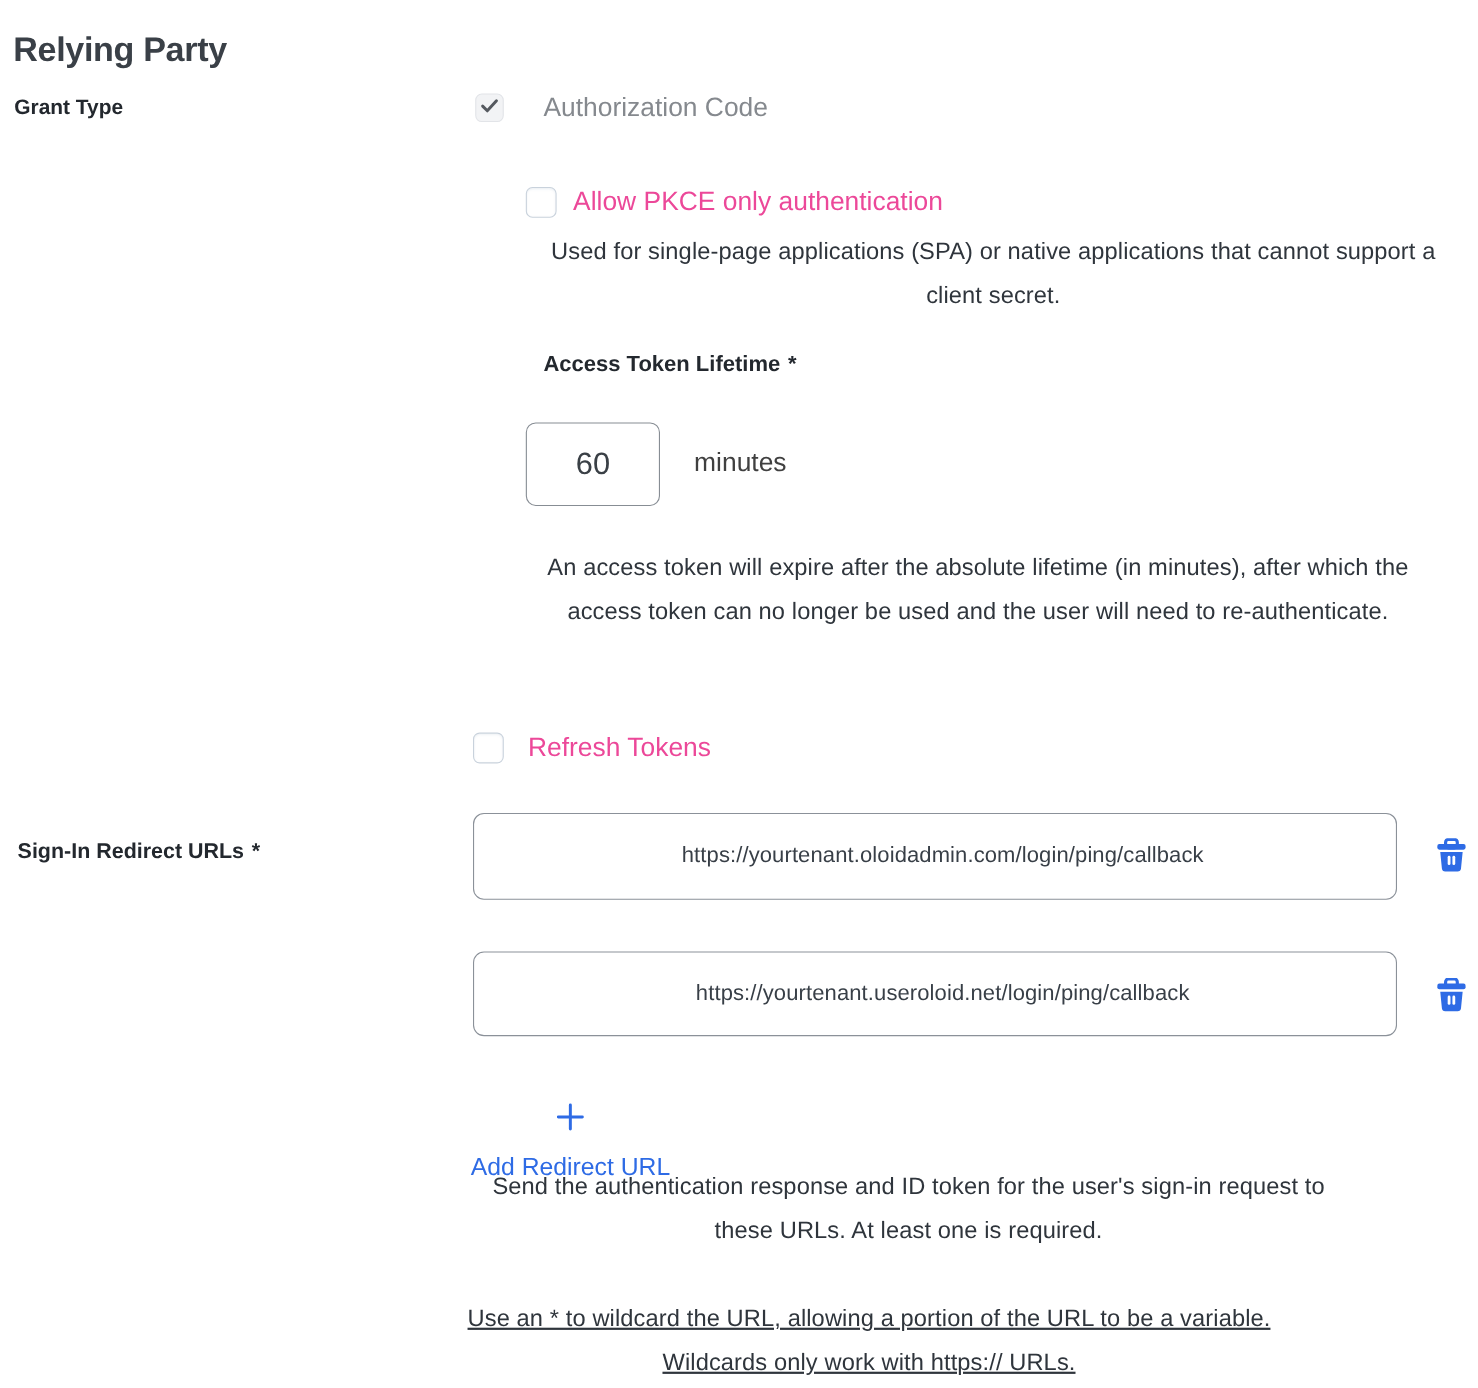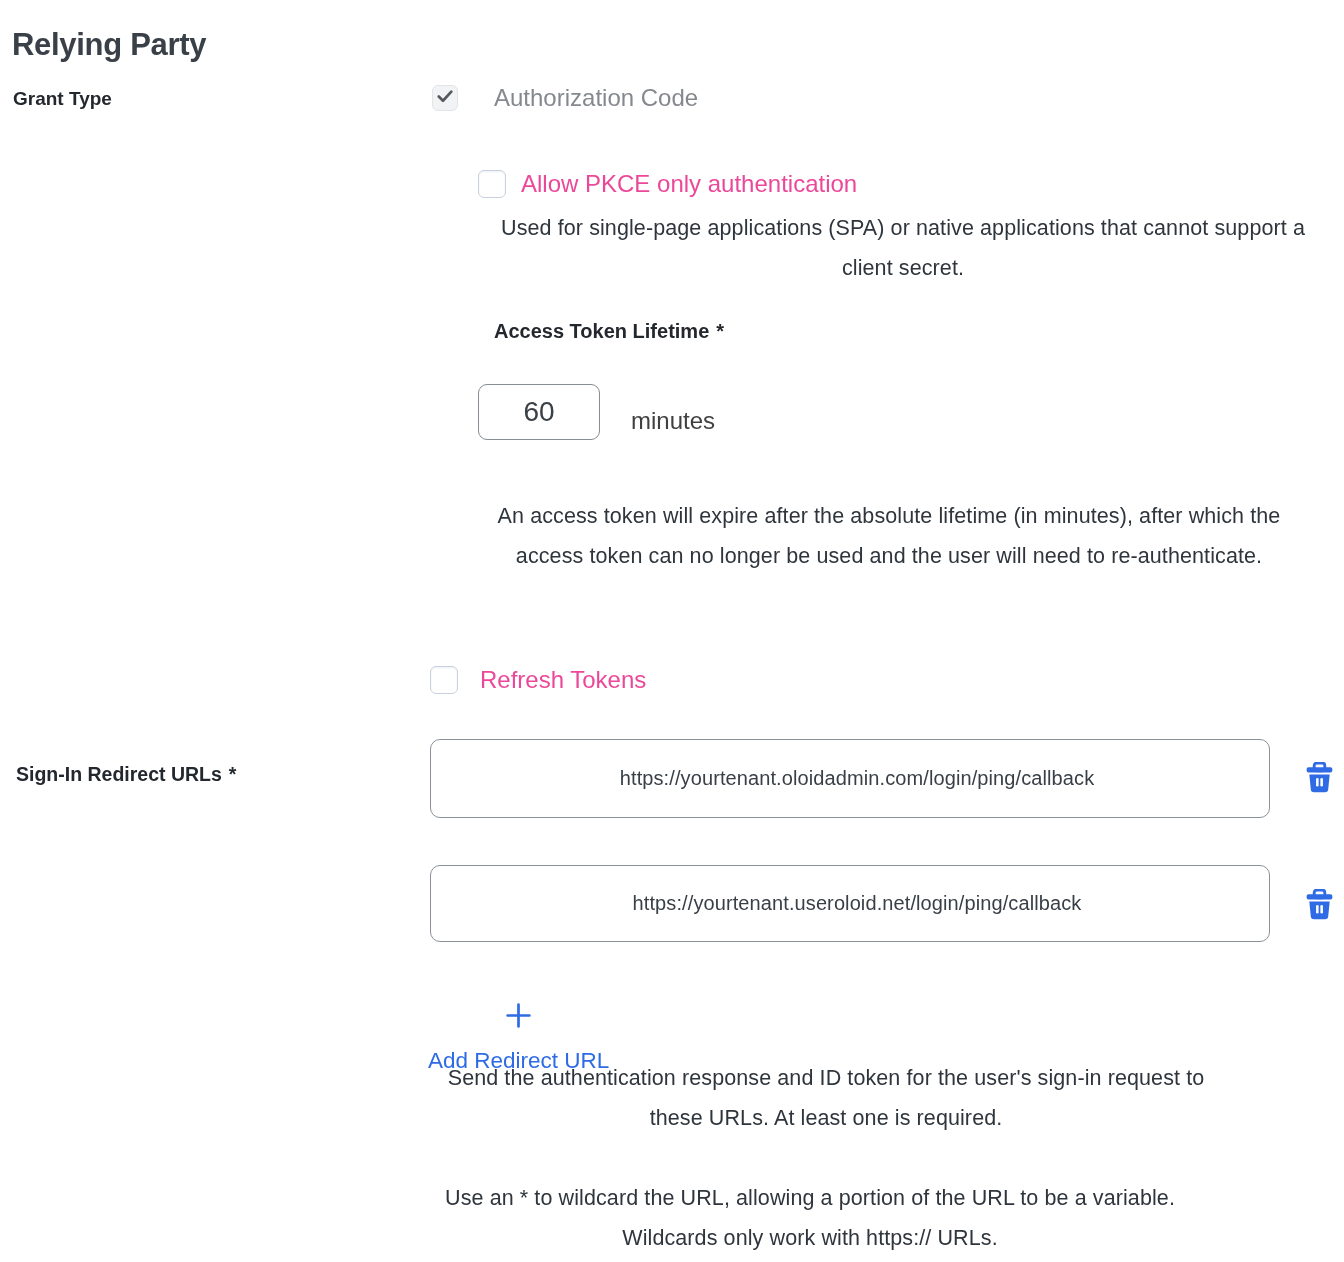--- a/index.html
+++ b/index.html
@@ -33,25 +33,25 @@
   .auth-row{left:432px;top:84px;gap:36px;}
   .pkce-row{left:478px;top:170px;gap:15px;}
   .refresh-row{left:430px;top:666px;gap:22px;}
 
   .para{
     font-size:21.5px;line-height:40px;color:#2f353c;letter-spacing:0.1px;
   }
   .pkce-desc{left:478px;top:208px;width:850px;}
   .atl-desc{left:478px;top:496px;width:822px;}
   .help1{left:430px;top:1058px;width:792px;}
-  .help2{left:424px;top:1178px;width:772px;}
+  .help2{left:404px;top:1178px;width:772px;text-decoration:underline;}
 
   .atl-label{left:478px;top:320px;font-size:20px;font-weight:700;color:#23282e;margin-left:16px;}
   .atl-input{
-    left:478px;top:384px;width:122px;height:56px;box-sizing:border-box;
+    left:478px;top:384px;width:122px;height:76px;box-sizing:border-box;
     border:1.5px solid #878d94;border-radius:9px;background:#fff;
     font-family:"Liberation Sans",sans-serif;font-size:28px;color:#3a4046;text-align:center;outline:none;
   }
   .minutes-label{left:631px;top:407px;font-size:24px;color:#404040;}
 
   .url-input{
     box-sizing:border-box;width:840px;height:79px;border:1.5px solid #8b9199;border-radius:10px;
     background:#fff;font-family:"Liberation Sans",sans-serif;font-size:20px;color:#383f47;
     padding:0 20px 0 34px;outline:none;letter-spacing:0.1px;
   }

